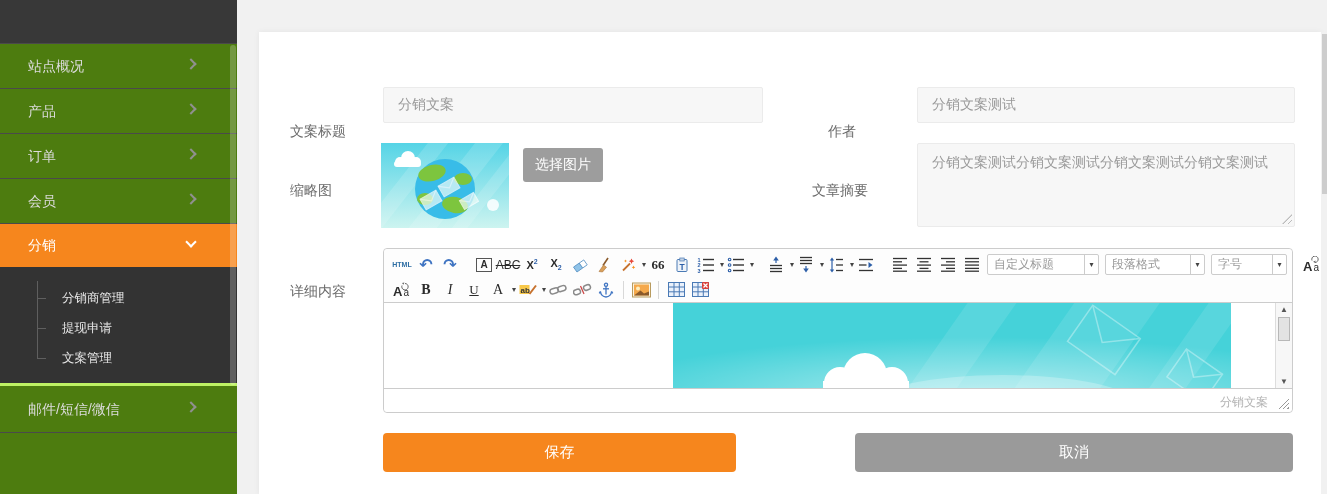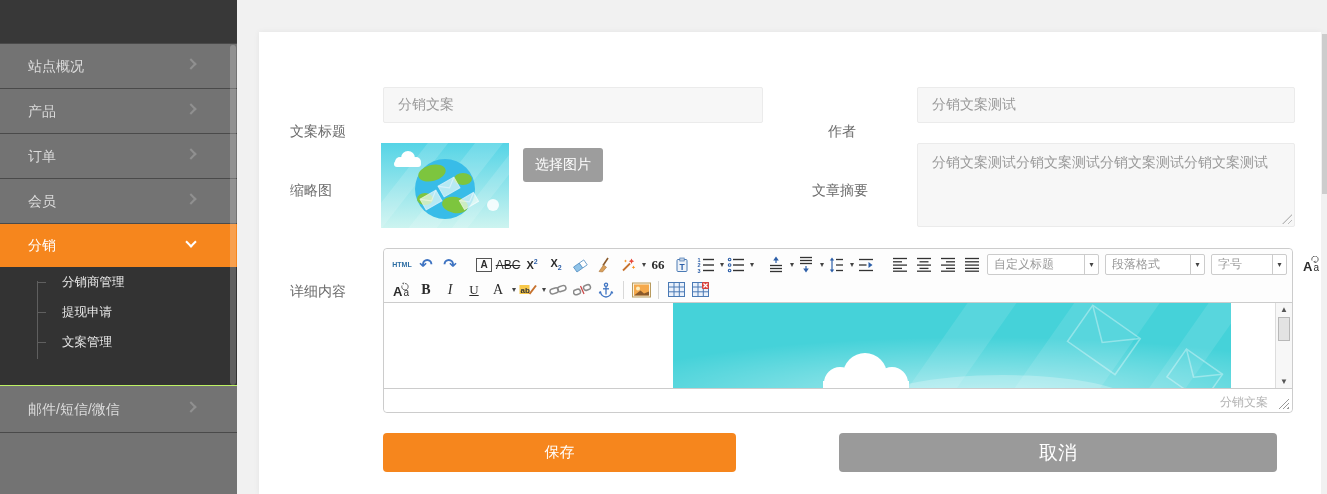--- a/index.html
+++ b/index.html
@@ -1,28 +1,28 @@
 <!DOCTYPE html>
 <html><head>
 <meta charset="utf-8">
 <style>
   html,body{margin:0;padding:0;width:1327px;height:494px;overflow:hidden;
     font-family:"Liberation Sans","DejaVu Sans",sans-serif;background:#f1f1f1;}
   *{box-sizing:border-box;}
 
   
-  .sidebar{position:absolute;left:0;top:0;width:237px;height:494px;background:#737373;}
+  .sidebar{position:absolute;left:0;top:0;width:237px;height:494px;background:#4d7c0f;}
   .sb-head{height:44px;border-bottom:1px solid #4a4a4a;background:#383838;}
   .sb-item{position:relative;height:45px;line-height:45px;border-bottom:1px solid #4a4a4a;
     padding-left:28px;color:#dcdcdc;font-size:14px;cursor:pointer;}
   .sb-item.active{background:#f6861d;color:#fff;height:43px;line-height:43px;border-bottom:none;}
   .chev{position:absolute;right:42px;top:50%;width:8px;height:8px;margin-top:-6px;
     border-top:2px solid #909090;border-right:2px solid #909090;transform:rotate(45deg);}
   .chev.down{border-color:#fff;transform:rotate(135deg);margin-top:-8px;}
-  .sb-sub{position:relative;height:119px;background:#333;border-bottom:1px solid #bef264;}
+  .sb-sub{position:relative;height:119px;background:#333;border-bottom:3px solid #bef264;padding-top:16px;}
   .sb-sub .vline{position:absolute;left:37px;top:14px;height:78px;width:1px;background:#5f5f5f;}
   .sb-sub-item{position:relative;height:30px;line-height:30px;padding-left:62px;
     color:#e8e8e8;font-size:12.5px;cursor:pointer;}
   .sb-sub-item::before{content:"";position:absolute;left:37px;top:15px;width:9px;height:1px;background:#5f5f5f;}
   .sb-scroll{position:absolute;right:1px;top:45px;width:6px;height:340px;
     background:rgba(255,255,255,0.22);border-radius:3px;}
 
   
   .panel{position:absolute;left:259px;top:32px;width:1062px;height:462px;background:#fff;
     box-shadow:0 0 6px rgba(0,0,0,0.06);}
@@ -67,22 +67,22 @@
     border:1px solid #b8b8b8;cursor:pointer;}
   .ed-status{position:absolute;left:0;top:139px;width:908px;height:24px;background:#fff;
     border-top:1px solid #ccc;border-radius:0 0 4px 4px;}
   .wc{position:absolute;right:24px;top:5px;font-size:12px;color:#b3b3b3;}
   .ed-grip{position:absolute;right:3px;bottom:3px;width:11px;height:11px;cursor:nwse-resize;
     background:repeating-linear-gradient(135deg,transparent 0 2px,#999 2px 3px);
     clip-path:polygon(100% 0,100% 100%,0 100%);}
 
   .btn-save{position:absolute;left:124px;top:401px;width:353px;height:39px;background:#f6861d;
     border:none;border-radius:4px;color:#fff;font-size:15px;cursor:pointer;font-family:inherit;}
-  .btn-cancel{position:absolute;left:580px;top:401px;width:438px;height:39px;background:#9a9a9a;
-    border:none;border-radius:4px;color:#fff;font-size:19px;cursor:pointer;font-family:Liberation Sans, sans-serif;}
+  .btn-cancel{position:absolute;left:596px;top:401px;width:438px;height:39px;background:#9a9a9a;
+    border:none;border-radius:4px;color:#fff;font-size:15px;cursor:pointer;font-family:Liberation Sans, sans-serif;}
 </style>
 </head>
 <body>
 
 <div class="sidebar">
   <div class="sb-head"></div>
 
   <div class="sb-item">
     <span>站点概况</span>
     <span class="chev"></span>

